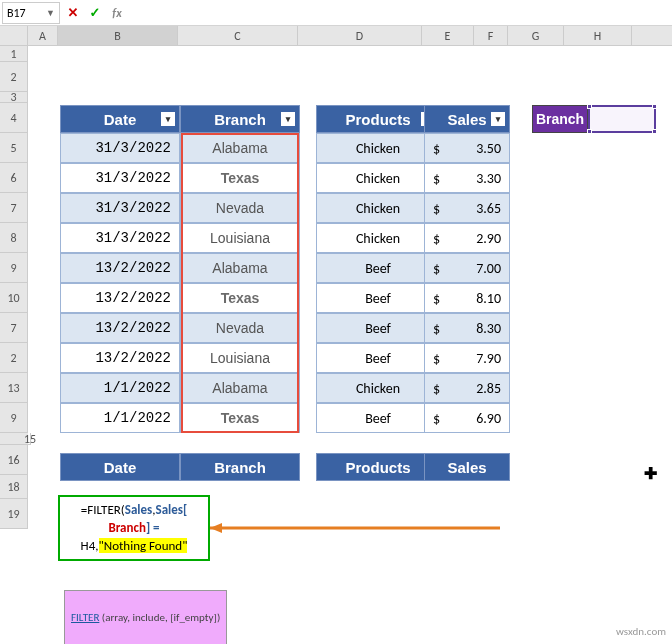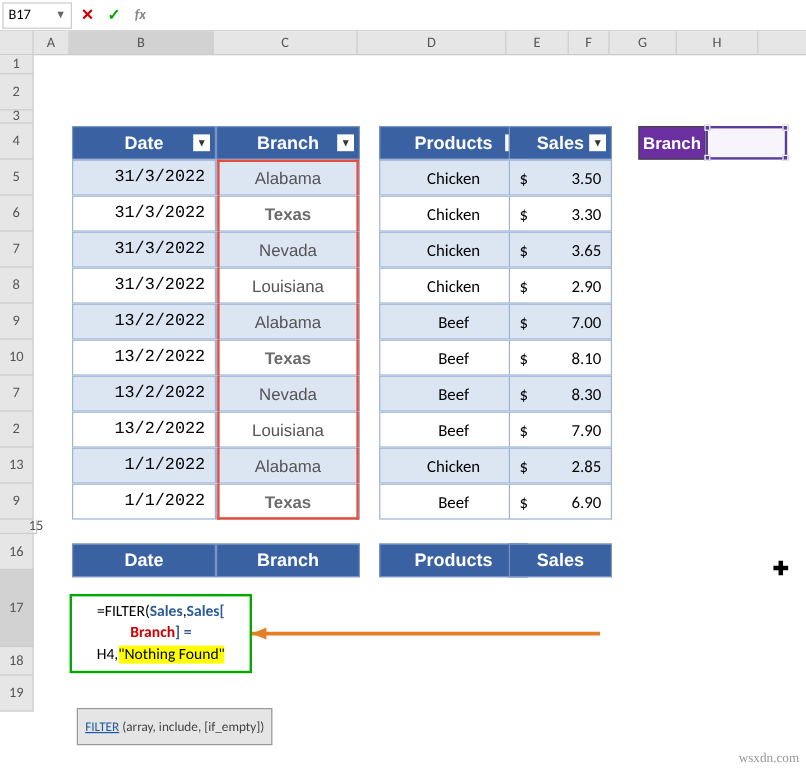--- a/index.html
+++ b/index.html
@@ -63,26 +63,26 @@
 .dd-handle { position: absolute; width: 5px; height: 5px; background: #5b3d9e; border: 1px solid #fff; }
 
 
 .edit-box { position: absolute; left: 30px; top: 449px; width: 152px; height: 66px; border: 2px solid #0a0; background: #fff; padding: 4px 6px; font-size: 13px; line-height: 1.4; text-align: center; }
 .edit-box .eq { color: #000; }
 .edit-box .fn { color: #000; font-weight: normal; }
 .edit-box .tbl { color: #2e5c99; font-weight: bold; }
 .edit-box .ref { color: #c00; font-weight: bold; }
 .edit-box .str { background: #ffff00; color: #000; }
 
-.tooltip { position: absolute; left: 36px; top: 544px; background: #e5e5e5; border: 1px solid #999; padding: 8px 6px; font-size: 11px; color: #444; }
+.tooltip { position: absolute; left: 36px; top: 544px; background: #f0abfc; border: 1px solid #999; padding: 20px 6px; font-size: 11px; color: #444; }
 .tooltip u { color: #1a5a9e; }
 
 .arrow-line { position: absolute; pointer-events: none; }
 
-.watermark { position: absolute; right: 6px; bottom: 6px; font-size: 11px; color: #999; font-family: Liberation Serif, serif; }
+.watermark { position: absolute; right: 6px; bottom: 6px; font-size: 11px; color: #999; }
 
 .cursor-plus { position: absolute; left: 616px; top: 418px; font-size: 16px; font-weight: bold; color: #000; }
 </style>
 </head>
 <body>
 
 <div class="formula-bar">
   <div class="name-box">
     <span>B17</span>
     <span class="dd">▼</span>
@@ -117,21 +117,20 @@
       <div class="rh">7</div>
       <div class="rh">8</div>
       <div class="rh">9</div>
       <div class="rh">10</div>
       <div class="rh">7</div>
       <div class="rh">2</div>
       <div class="rh">13</div>
       <div class="rh">9</div>
       <div class="rh r15" style="height: 12px; padding-left: 30px;">15</div>
       <div class="rh">16</div>
-      <div class="rh sel r17" style="height: 64px;">17</div>
       <div class="rh r18" style="height: 24px;">18</div>
       <div class="rh">19</div>
     </div>
   <div class="sheet">
 
 
     <div class="dd-label">Branch</div>
     <div class="dd-cell">
       <div class="dd-handle" style="left:-3px;top:-3px"></div>
       <div class="dd-handle" style="right:-3px;top:-3px"></div>

